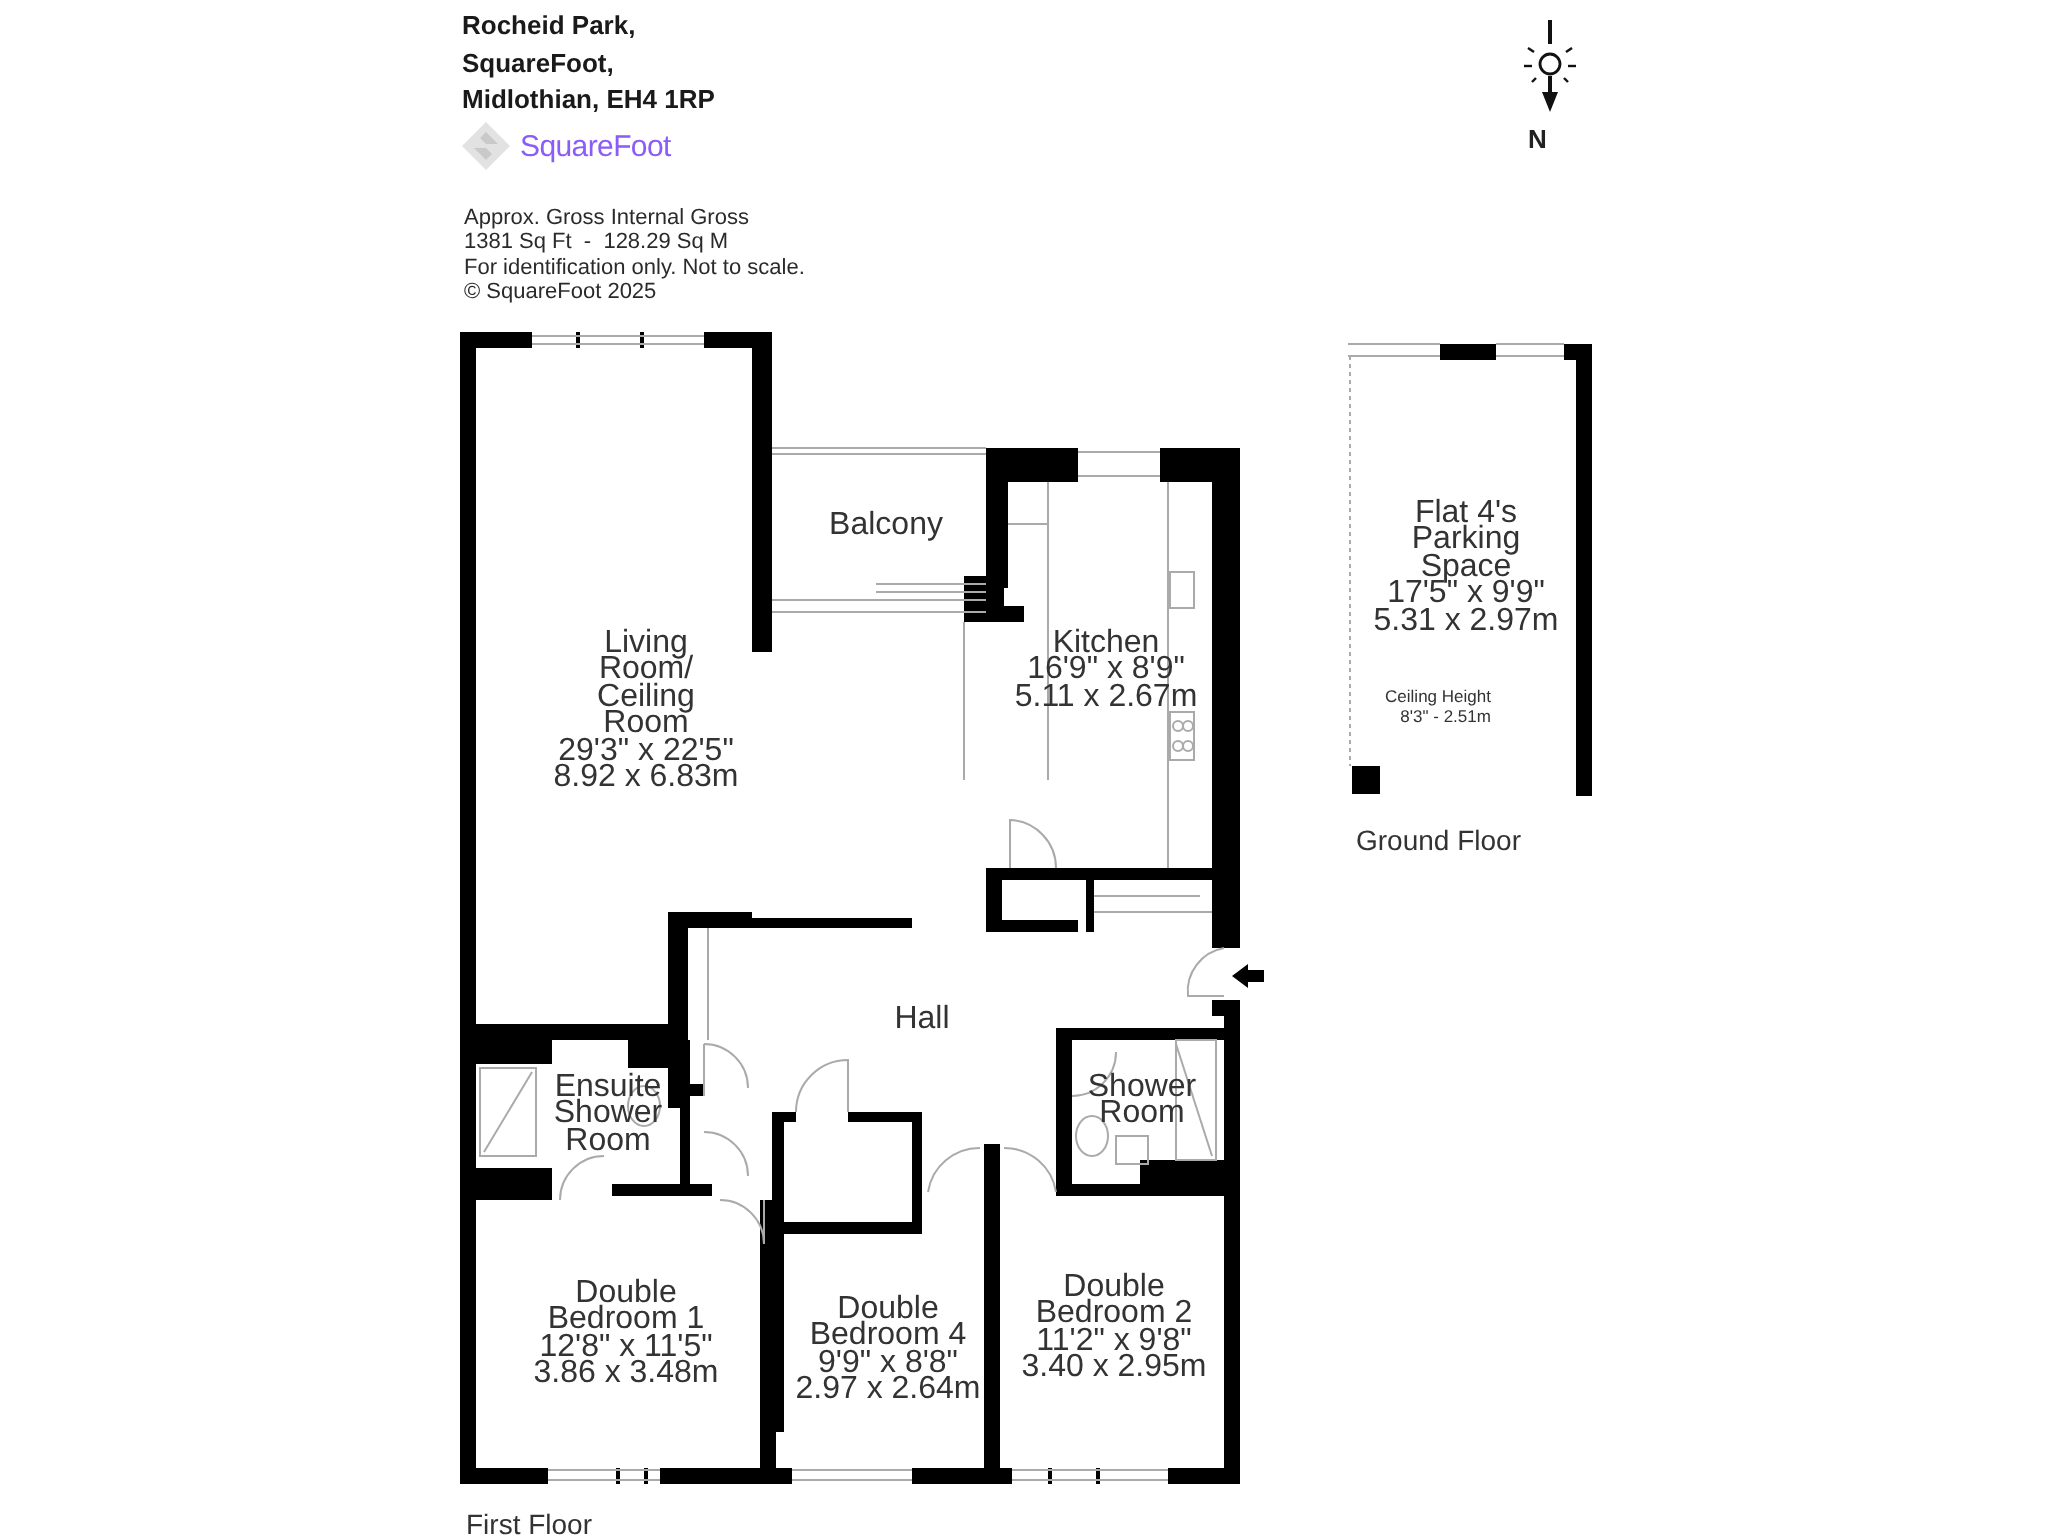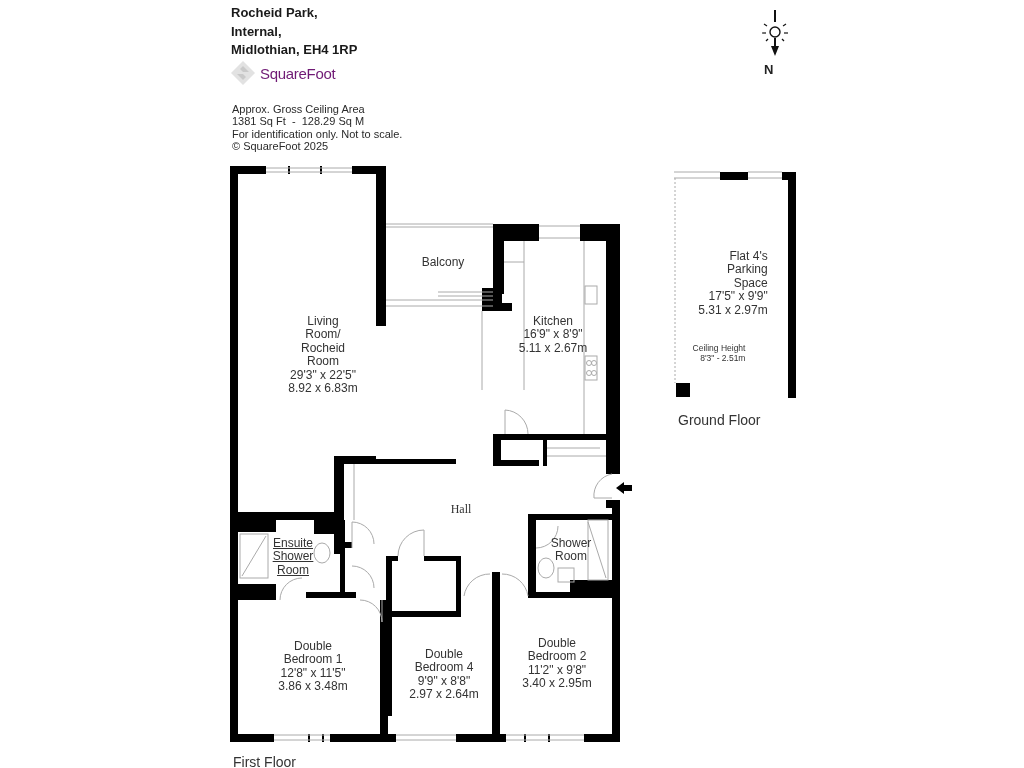--- a/index.html
+++ b/index.html
@@ -1,48 +1,48 @@
 <!DOCTYPE html>
 <html><head>
   <meta charset="utf-8">
   <style>
     html, body { margin: 0; padding: 0; background: #ffffff; }
     body { width: 1024px; height: 768px; position: relative; overflow: hidden; font-family: "Liberation Sans", sans-serif; color: #222; }
     .addr { position: absolute; left: 231px; top: 4px; font-weight: bold; font-size: 13px; line-height: 18.5px; color: #1a1a1a; }
     .logo { position: absolute; left: 230px; top: 60px; display: flex; align-items: center; gap: 4px; }
-    .logo-text { font-size: 15px; color: #701a75; letter-spacing: -0.3px; }
+    .logo-text { font-size: 15px; color: #8b5cf6; letter-spacing: -0.3px; }
     .info { position: absolute; left: 232px; top: 103px; font-size: 11px; line-height: 12.3px; color: #2a2a2a; }
     .compass { position: absolute; left: 755px; top: 8px; width: 40px; height: 75px; }
     .compass-n { position: absolute; left: 764px; top: 62px; font-size: 13px; font-weight: bold; color: #222; }
     svg.plan { position: absolute; left: 0; top: 0; }
-    .lbl { position: absolute; text-align: center; font-size: 12px; line-height: 13.4px; color: #333; white-space: nowrap; transform: translateX(-50%); }
+    .lbl { position: absolute; text-align: center; font-size: 16px; line-height: 13.4px; color: #333; white-space: nowrap; transform: translateX(-50%); }
     .lbl span { display: block; }
     .small { font-size: 8.5px; line-height: 10px; }
     .floor-lbl { position: absolute; font-size: 14px; color: #333; }
   </style>
 </head>
 <body>
 
 <div class="addr">
   <div>Rocheid Park,</div>
-  <div>Internal,</div>
+  <div>SquareFoot,</div>
   <div>Midlothian, EH4 1RP</div>
 </div>
 
 <div class="logo">
   <svg width="26" height="26" viewBox="0 0 26 26">
     <polygon points="13,1 25,13 13,25 1,13" fill="#e2e2e2"></polygon>
     <polygon points="13,6 19,12 13,12 10,9" fill="#c9c9c9"></polygon>
     <polygon points="13,20 7,14 13,14 16,17" fill="#c9c9c9"></polygon>
   </svg>
   <span class="logo-text">SquareFoot</span>
 </div>
 
 <div class="info">
-  <div>Approx. Gross Ceiling Area</div>
+  <div>Approx. Gross Internal Gross</div>
   <div style="white-space:pre">1381 Sq Ft  -  128.29 Sq M</div>
   <div>For identification only. Not to scale.</div>
   <div>© SquareFoot 2025</div>
 </div>
 
 <svg class="compass" viewBox="0 0 40 75" width="40" height="75">
   <line x1="20" y1="2" x2="20" y2="14" stroke="#111" stroke-width="2"></line>
   <circle cx="20" cy="24" r="5" fill="none" stroke="#111" stroke-width="1.4"></circle>
   <line x1="9" y1="16" x2="12" y2="18" stroke="#111" stroke-width="1.2"></line>
   <line x1="31" y1="16" x2="28" y2="18" stroke="#111" stroke-width="1.2"></line>
@@ -190,37 +190,37 @@
       <line x1="674" y1="178" x2="720" y2="178"></line>
     <line x1="748" y1="172" x2="782" y2="172"></line>
       <line x1="748" y1="178" x2="782" y2="178"></line>
     <line x1="675" y1="178" x2="675" y2="383" stroke-dasharray="2,2"></line>
   </g>
 </svg>
 
 <div class="lbl" style="left:323px; top:315px;">
   <span>Living</span>
   <span>Room/</span>
-  <span>Rocheid</span>
+  <span>Ceiling</span>
   <span>Room</span>
   <span>29'3" x 22'5"</span>
   <span>8.92 x 6.83m</span>
 </div>
 <div class="lbl" style="left:443px; top:256px;">
   <span>Balcony</span>
 </div>
 <div class="lbl" style="left:553px; top:315px;">
   <span>Kitchen</span>
   <span>16'9" x 8'9"</span>
   <span>5.11 x 2.67m</span>
 </div>
-<div class="lbl" style="left:461px; top:503px;font-family:Liberation Serif, serif;">
+<div class="lbl" style="left:461px; top:503px;">
   <span>Hall</span>
 </div>
-<div class="lbl" style="left:293px; top:537px;text-decoration:underline;">
+<div class="lbl" style="left:304px; top:537px;">
   <span>Ensuite</span>
   <span>Shower</span>
   <span>Room</span>
 </div>
 <div class="lbl" style="left:571px; top:537px;">
   <span>Shower</span>
   <span>Room</span>
 </div>
 <div class="lbl" style="left:313px; top:640px;">
   <span>Double</span>
@@ -233,21 +233,21 @@
   <span>Bedroom 4</span>
   <span>9'9" x 8'8"</span>
   <span>2.97 x 2.64m</span>
 </div>
 <div class="lbl" style="left:557px; top:637px;">
   <span>Double</span>
   <span>Bedroom 2</span>
   <span>11'2" x 9'8"</span>
   <span>3.40 x 2.95m</span>
 </div>
-<div class="lbl" style="left:733px; top:250px;text-align:right;">
+<div class="lbl" style="left:733px; top:250px;">
   <span>Flat 4's</span>
   <span>Parking</span>
   <span>Space</span>
   <span>17'5" x 9'9"</span>
   <span>5.31 x 2.97m</span>
 </div>
 <div class="lbl small" style="left:719px; top:343px;text-align:right;">
   <span>Ceiling Height</span>
   <span>8'3" - 2.51m</span>
 </div>

